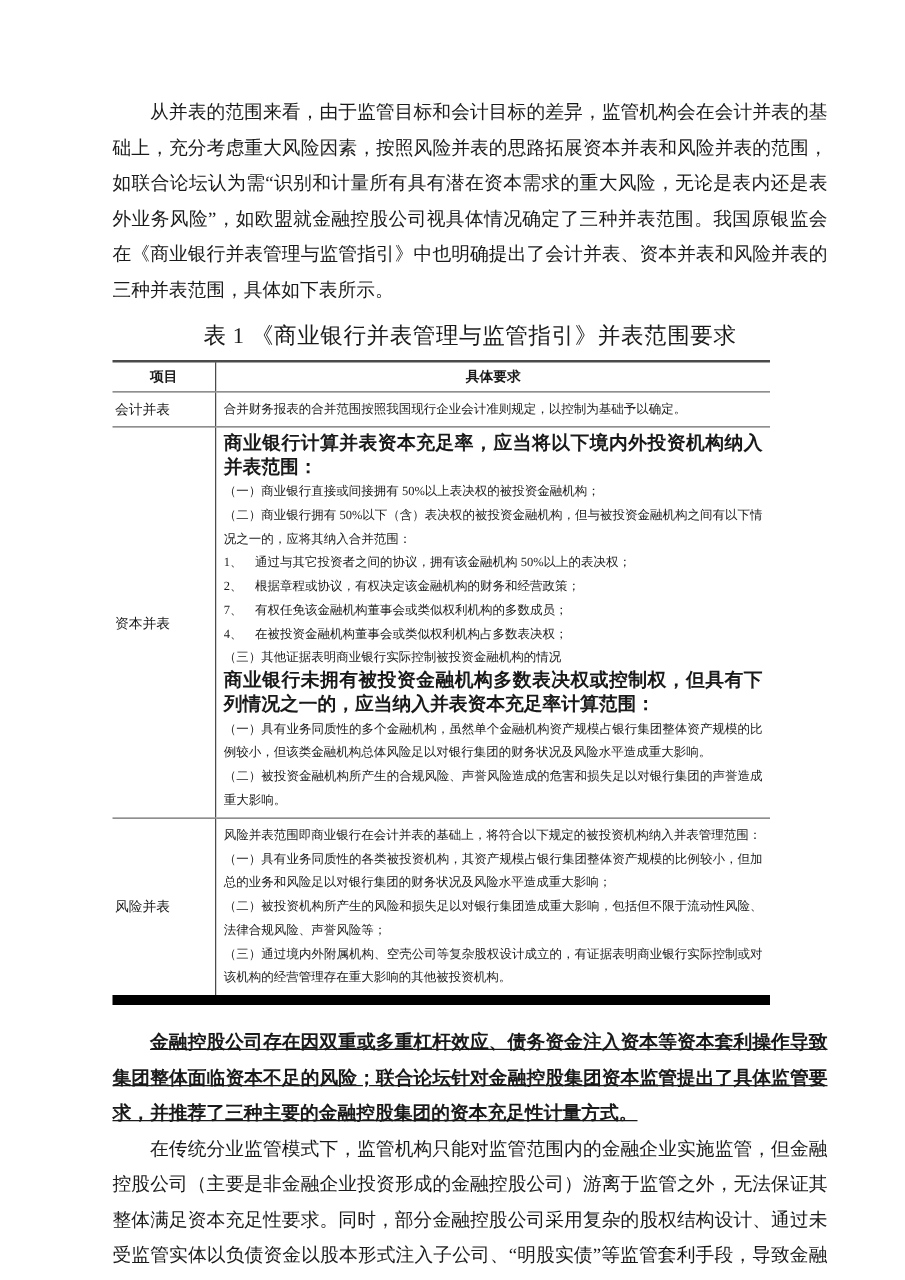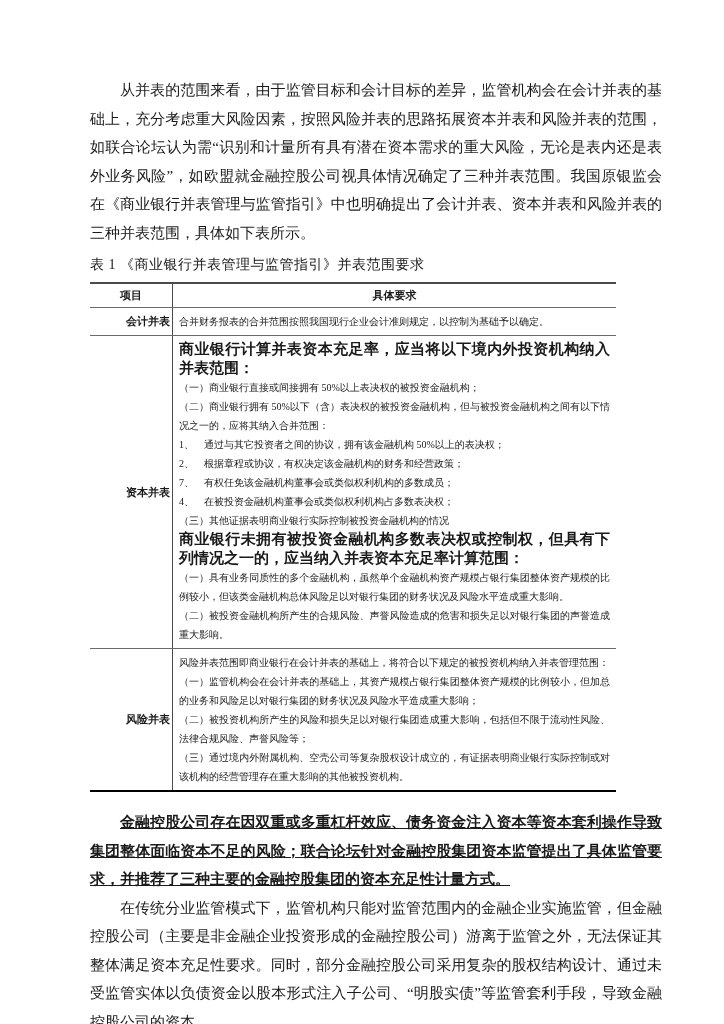--- a/index.html
+++ b/index.html
@@ -24,30 +24,31 @@
     font-size: 15px;
     line-height: 28.5px;
     text-align: justify;
     text-indent: 2em;
   }
   .para.bold {
     font-weight: bold;
     text-decoration: underline;
   }
   .table-title {
-    font-size: 14px;
+    font-size: 18px;
+    text-align: center;
     margin: 9px 0 8px 0;
     letter-spacing: 0.5px;
   }
   table.req {
     border-collapse: collapse;
     width: 526px;
     table-layout: fixed;
     border-top: 2px solid #4b4b4b;
-    border-bottom: 2px solid #000000;
+    border-bottom: 8px solid #000000;
   }
   table.req th,
   table.req td {
     border-bottom: 1px solid #6b6b6b;
     vertical-align: middle;
   }
   th.col-item {
     width: 78px;
   }
   th.col-item, th.col-req {
@@ -55,22 +56,22 @@
     font-weight: bold;
     text-align: center;
     padding: 4px 2px;
     height: 14px;
   }
   th.col-req, td.content {
     border-left: 1px solid #4b4b4b;
   }
   td.label {
     width: 78px;
-    text-align: right;
-    font-weight: bold;
+    text-align: left;
+    font-weight: normal;
     font-size: 11px;
     padding: 3px 2px;
   }
   td.content {
     padding: 4px 6px;
     font-size: 10px;
     line-height: 19px;
   }
   .cell-item {
     margin: 0;
@@ -122,21 +123,21 @@
             <div class="cell-item">（三）其他证据表明商业银行实际控制被投资金融机构的情况</div>
             <div class="cell-item bold">商业银行未拥有被投资金融机构多数表决权或控制权，但具有下列情况之一的，应当纳入并表资本充足率计算范围：</div>
             <div class="cell-item">（一）具有业务同质性的多个金融机构，虽然单个金融机构资产规模占银行集团整体资产规模的比例较小，但该类金融机构总体风险足以对银行集团的财务状况及风险水平造成重大影响。</div>
             <div class="cell-item">（二）被投资金融机构所产生的合规风险、声誉风险造成的危害和损失足以对银行集团的声誉造成重大影响。</div>
           </td>
         </tr>
         <tr>
           <td class="label">风险并表</td>
           <td class="content">
             <div class="cell-item">风险并表范围即商业银行在会计并表的基础上，将符合以下规定的被投资机构纳入并表管理范围：</div>
-            <div class="cell-item">（一）监管机构会在会计并表的基础上，其资产规模占银行集团整体资产规模的比例较小，但加总的业务和风险足以对银行集团的财务状况及风险水平造成重大影响；</div>
+            <div class="cell-item">（一）具有业务同质性的各类被投资机构，其资产规模占银行集团整体资产规模的比例较小，但加总的业务和风险足以对银行集团的财务状况及风险水平造成重大影响；</div>
             <div class="cell-item">（二）被投资机构所产生的风险和损失足以对银行集团造成重大影响，包括但不限于流动性风险、法律合规风险、声誉风险等；</div>
             <div class="cell-item">（三）通过境内外附属机构、空壳公司等复杂股权设计成立的，有证据表明商业银行实际控制或对该机构的经营管理存在重大影响的其他被投资机构。</div>
           </td>
         </tr>
       </tbody>
   </table>
 
   <div id="body-section" class="bottom-section">
       <p class="para bold">金融控股公司存在因双重或多重杠杆效应、债务资金注入资本等资本套利操作导致集团整体面临资本不足的风险；联合论坛针对金融控股集团资本监管提出了具体监管要求，并推荐了三种主要的金融控股集团的资本充足性计量方式。</p>
       <p class="para">在传统分业监管模式下，监管机构只能对监管范围内的金融企业实施监管，但金融控股公司（主要是非金融企业投资形成的金融控股公司）游离于监管之外，无法保证其整体满足资本充足性要求。同时，部分金融控股公司采用复杂的股权结构设计、通过未受监管实体以负债资金以股本形式注入子公司、“明股实债”等监管套利手段，导致金融控股公司的资本</p>

